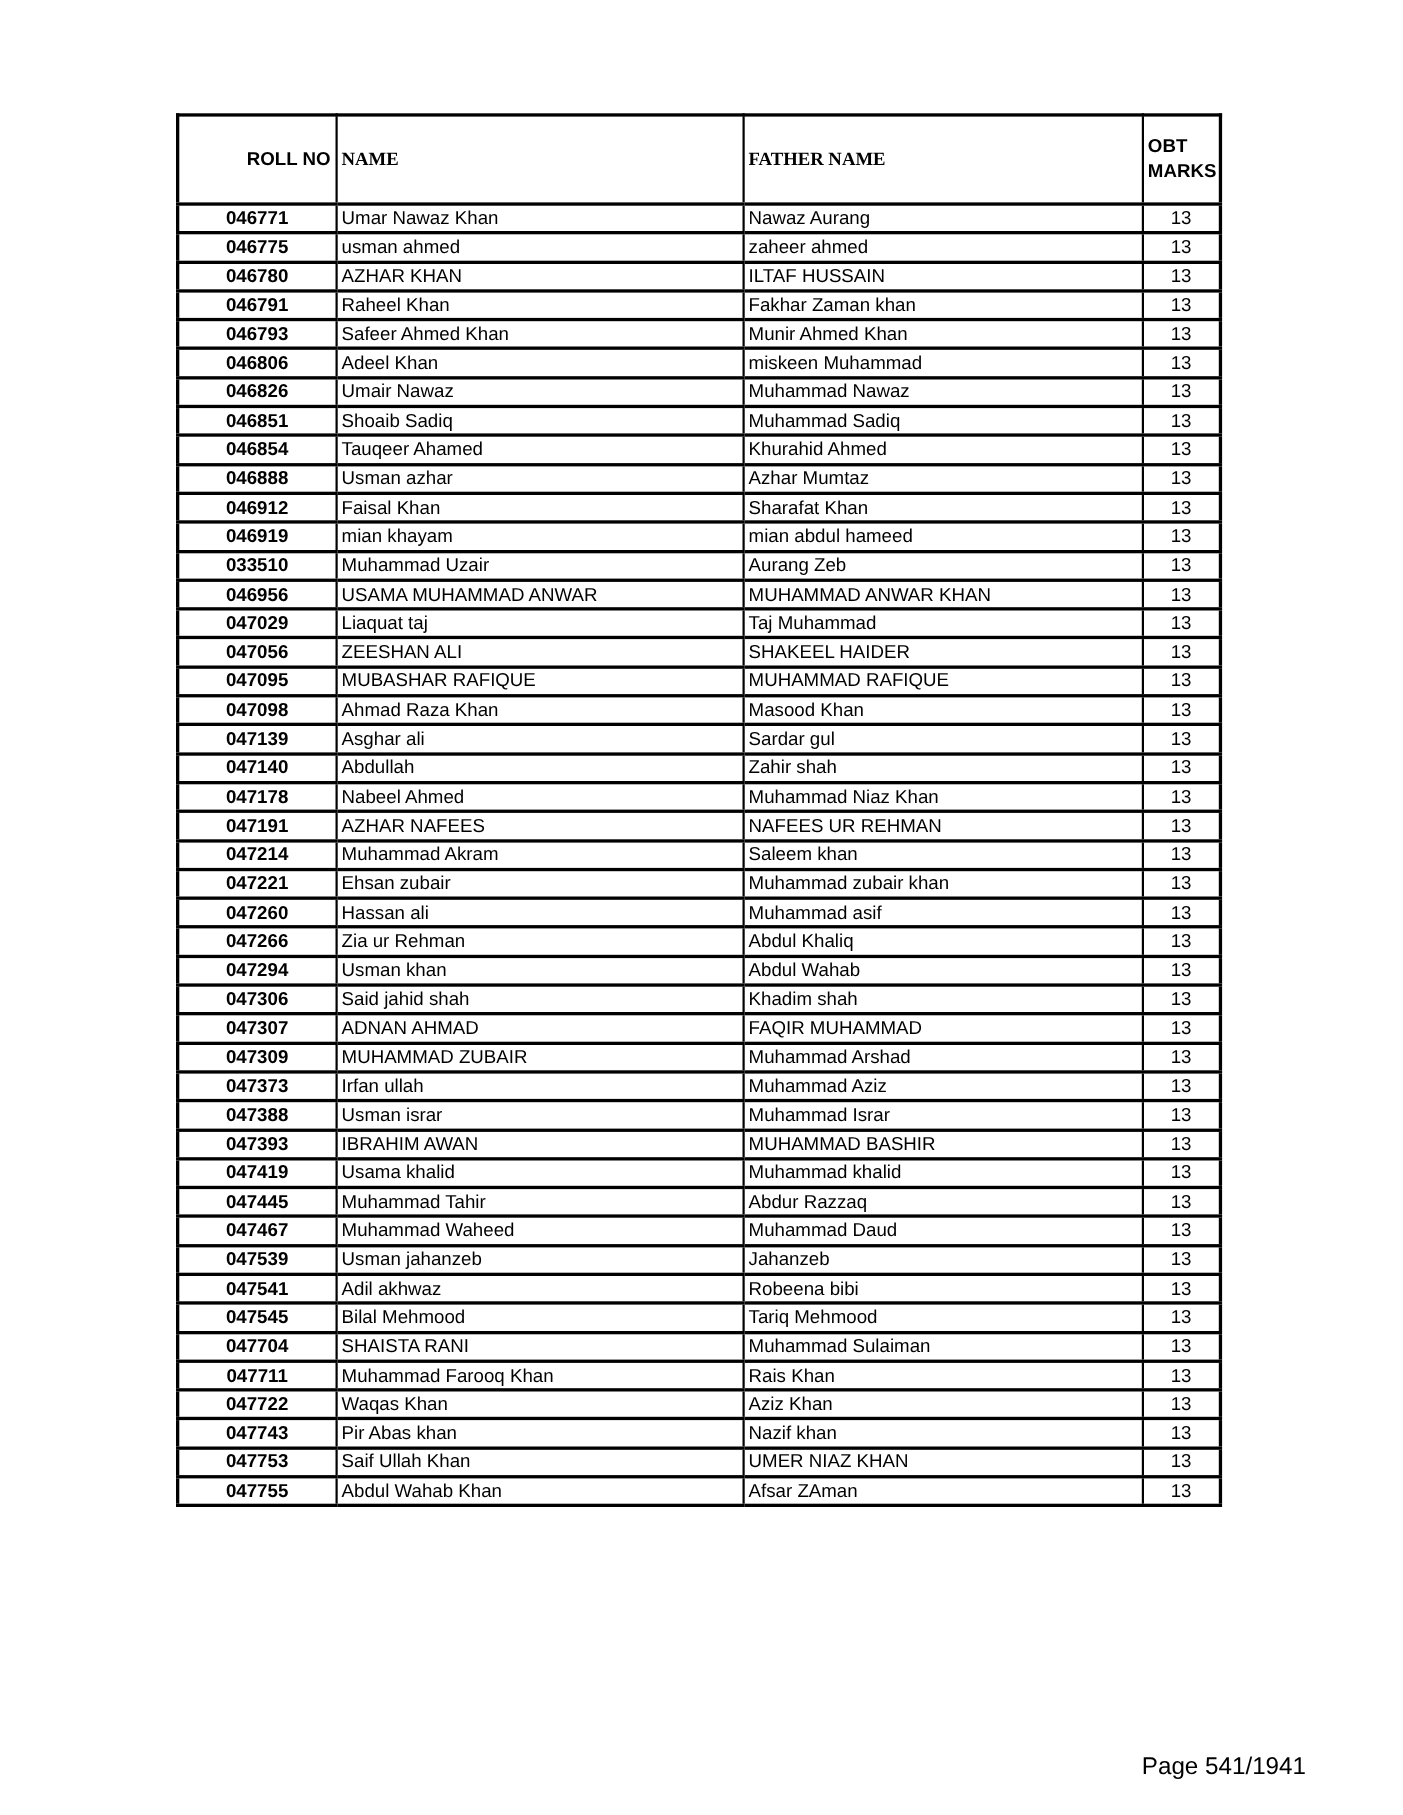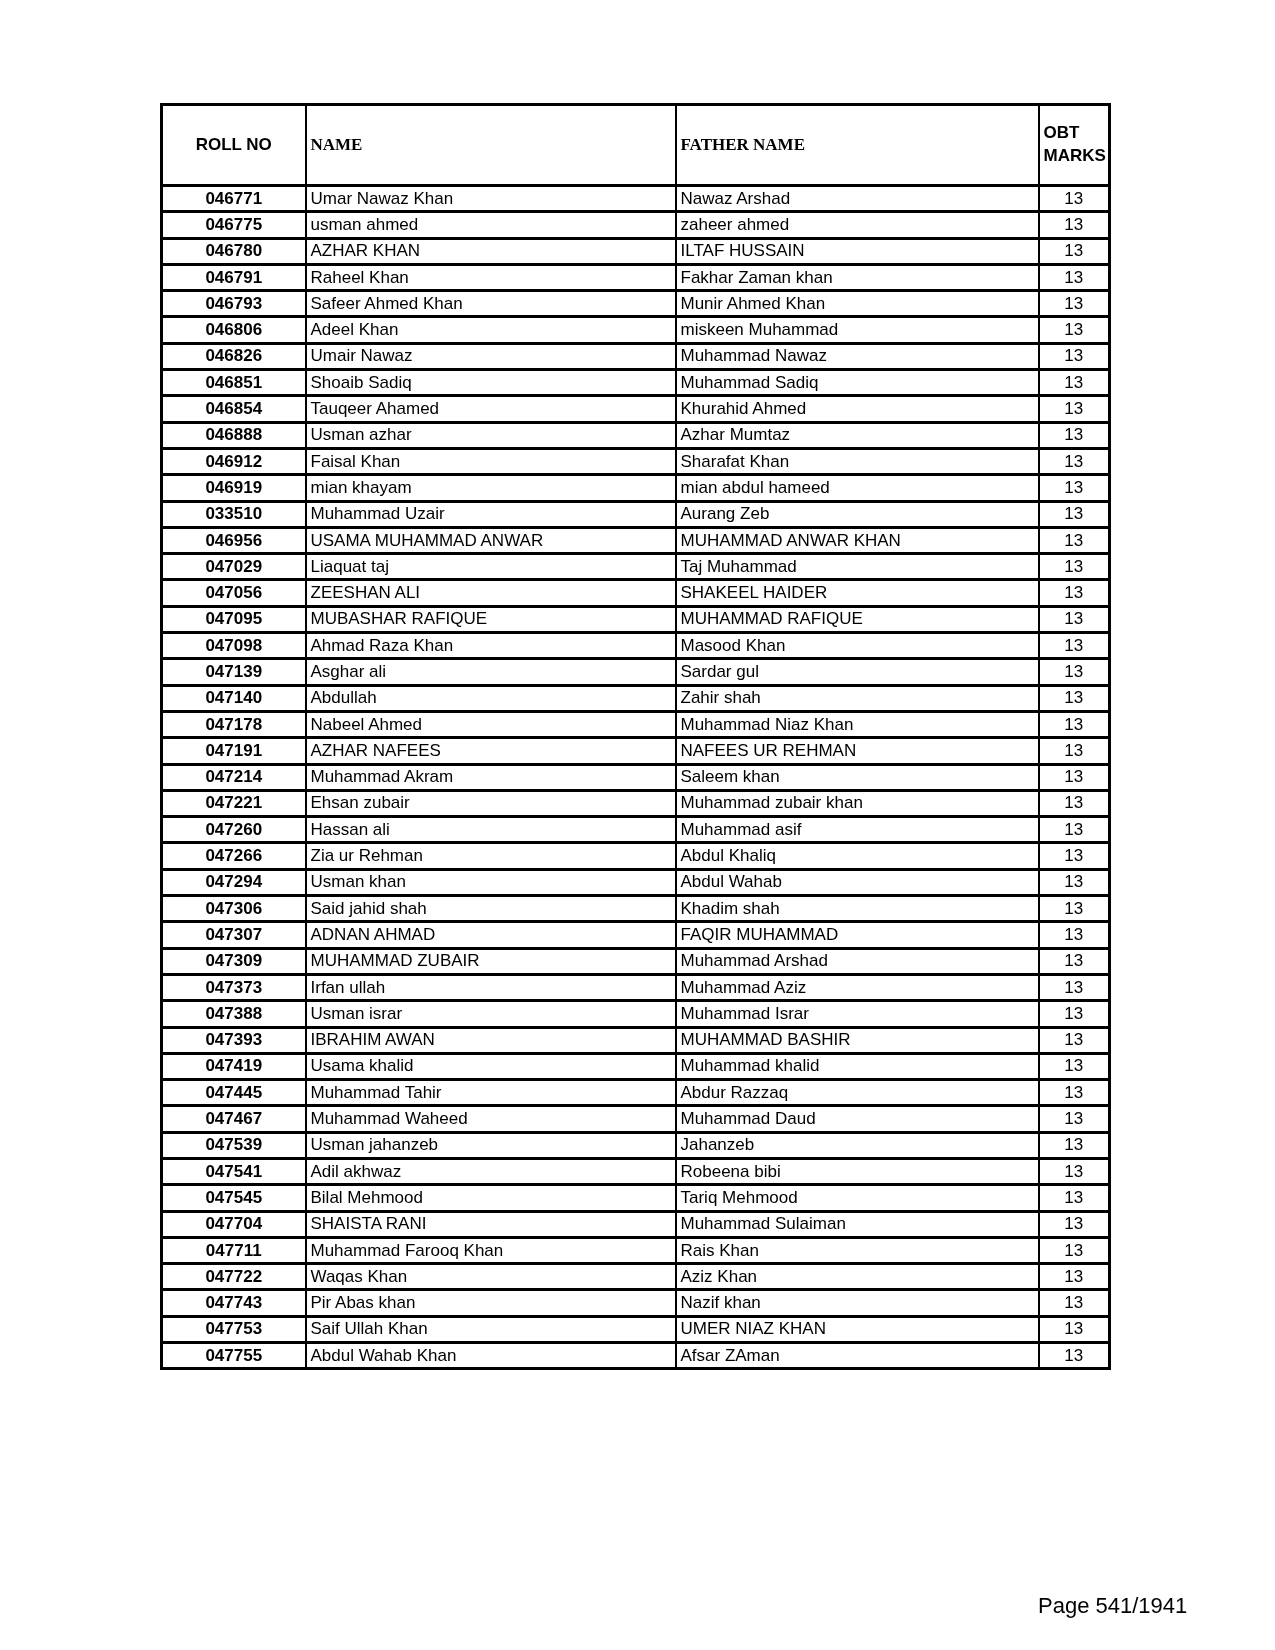--- a/index.html
+++ b/index.html
@@ -33,21 +33,21 @@
     border: 2px solid #000000;
     border-bottom: 3px solid #000000;
     height: 78px;
     font-size: 17px;
     font-weight: bold;
     vertical-align: middle;
     line-height: 1.35;
     padding: 0 4px;
     background: #ffffff;
   }
-  table.results th.h-roll { text-align: center; }
+  table.results th.h-roll { text-align: right; }
   table.results th.h-name, table.results th.h-father { text-align: left; font-family: Liberation Serif, serif; }
   table.results th.h-marks { text-align: left; }
   table.results td {
     border: 2px solid #000000;
     border-top: 3px solid #000000;
     border-bottom: 3px solid #000000;
     height: 23.3px;
     font-size: 17px;
     vertical-align: middle;
     padding: 0 4px;
@@ -98,21 +98,21 @@
         <th class="h-roll">ROLL NO</th>
         <th class="h-name">NAME</th>
         <th class="h-father">FATHER NAME</th>
         <th class="h-marks">OBT MARKS</th>
       </tr>
     </thead>
     <tbody id="table-body">
         <tr>
       <td class="c-roll">046771</td>
       <td class="c-name">Umar Nawaz Khan</td>
-      <td class="c-father">Nawaz Arshad</td>
+      <td class="c-father">Nawaz Aurang</td>
       <td class="c-marks">13</td>
     </tr>
         <tr>
       <td class="c-roll">046775</td>
       <td class="c-name">usman ahmed</td>
       <td class="c-father">zaheer ahmed</td>
       <td class="c-marks">13</td>
     </tr>
         <tr>
       <td class="c-roll">046780</td>

